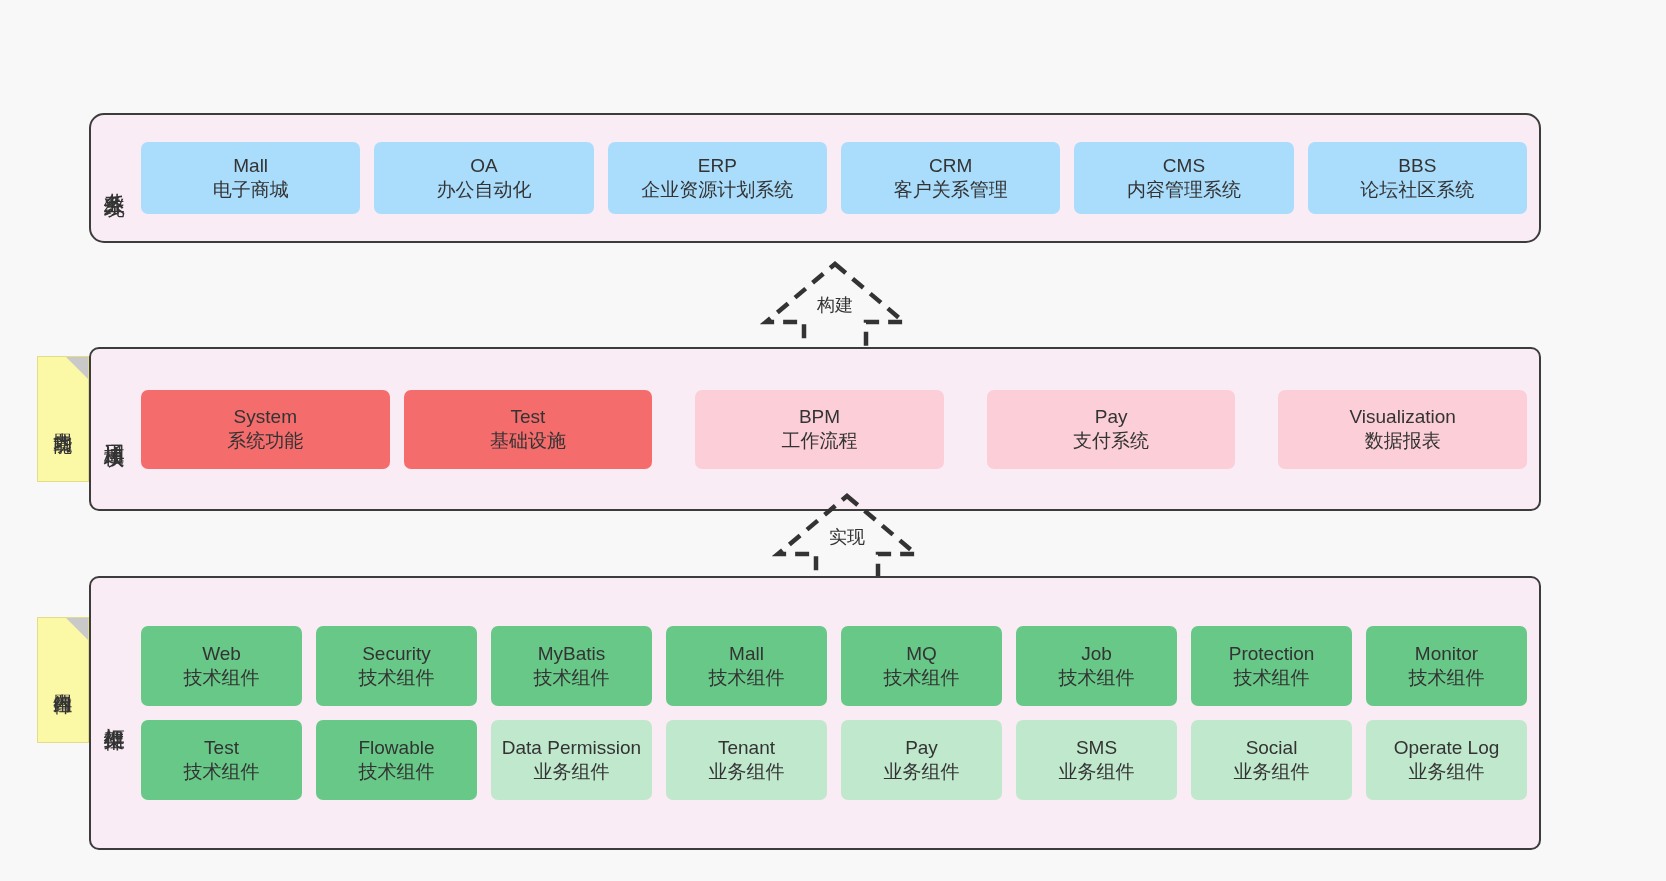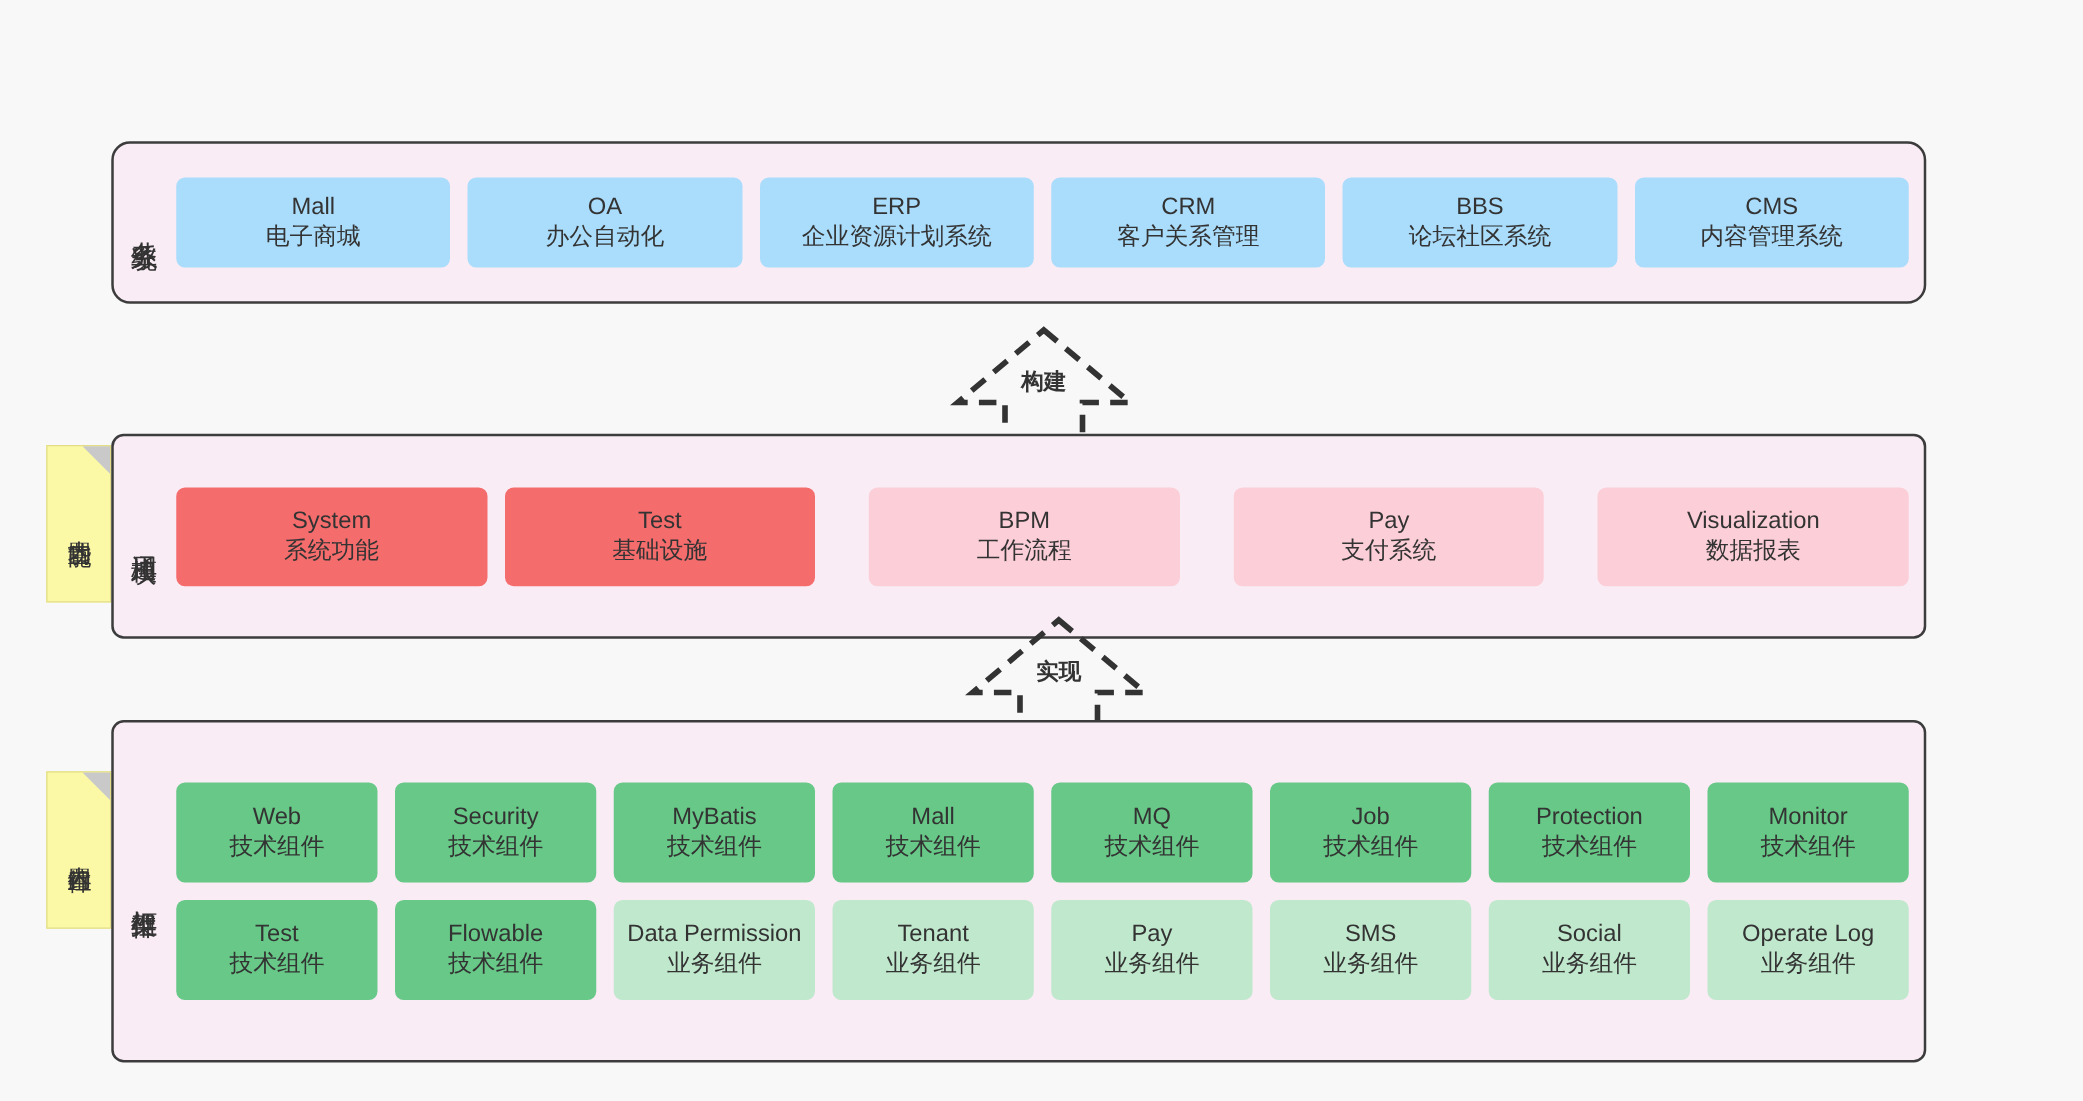--- a/index.html
+++ b/index.html
@@ -111,21 +111,20 @@
     border-left: 22px solid transparent;
   }
   #note-functions  { left: 37px; top: 356px; height: 126px; }
   #note-components { left: 37px; top: 617px; height: 126px; }
 
   
   .gen-arrow {
     position: absolute;
     width: 150px;
     height: 96px;
-    font-weight: bold;
   }
   .gen-arrow svg { display: block; width: 100%; height: 100%; }
   .gen-arrow .gen-label {
     position: absolute;
     left: 0; right: 0;
     top: 38px;
     text-align: center;
     font-size: 18px;
     color: #333;
     line-height: 1;
@@ -152,26 +151,26 @@
         </div>
         <div class="cell c-blue">
           <span class="en">ERP</span>
           <span class="cn">企业资源计划系统</span>
         </div>
         <div class="cell c-blue">
           <span class="en">CRM</span>
           <span class="cn">客户关系管理</span>
         </div>
         <div class="cell c-blue">
+          <span class="en">CMS</span>
+          <span class="cn">内容管理系统</span>
+        </div>
+        <div class="cell c-blue">
           <span class="en">BBS</span>
           <span class="cn">论坛社区系统</span>
-        </div>
-        <div class="cell c-blue">
-          <span class="en">CMS</span>
-          <span class="cn">内容管理系统</span>
         </div>
       </div>
     </div>
   </div>
 
   <div class="gen-arrow" id="arrow-build">
     <svg viewBox="0 0 150 96" preserveAspectRatio="none" aria-hidden="true">
       <path d="M 75 6 L 144 64 L 106 64 L 106 92 L 44 92 L 44 64 L 6 64 Z" fill="none" stroke="#333333" stroke-width="4.5" stroke-dasharray="14,9" stroke-linejoin="miter"></path>
     </svg>
     <div class="gen-label">构建</div>

